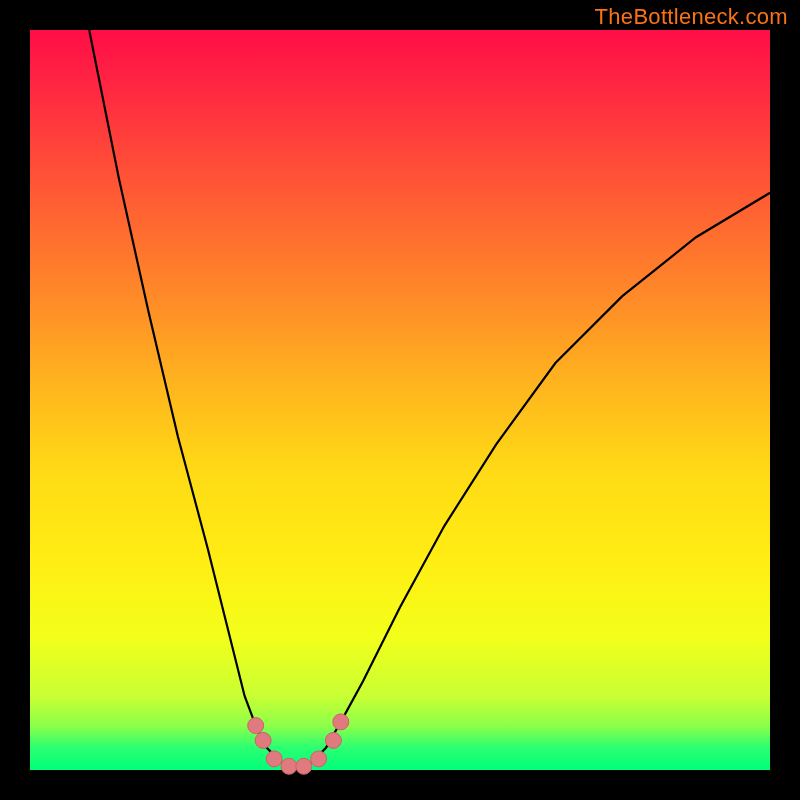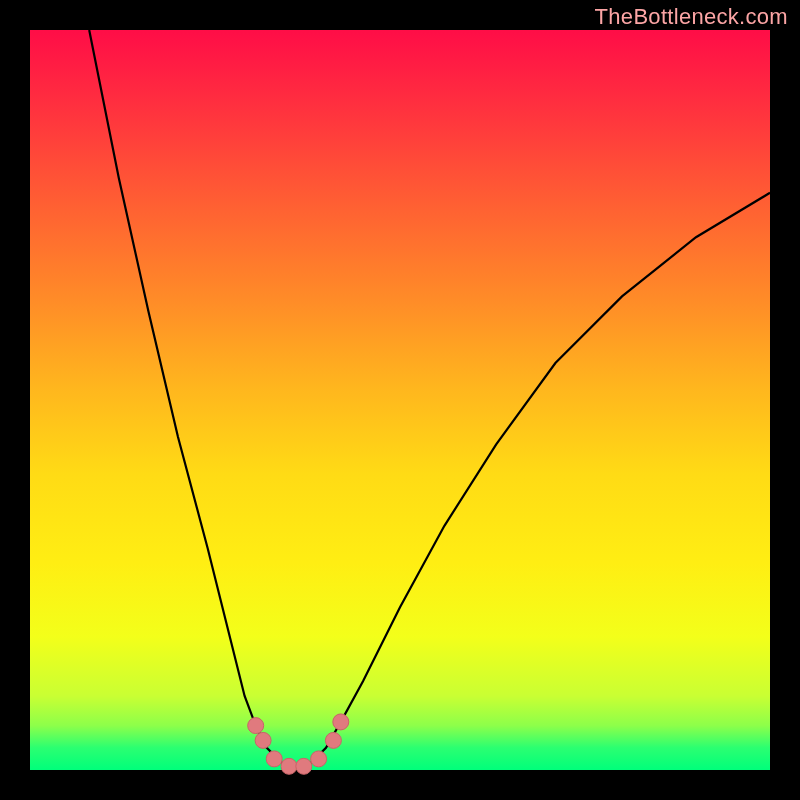--- a/index.html
+++ b/index.html
@@ -14,21 +14,21 @@
   .frame {
     position: relative;
     width: 800px;
     height: 800px;
     background: #000;
   }
   .watermark {
     position: absolute;
     top: 4px;
     right: 12px;
-    color: #fca5a5;
+    color: #f97316;
     font-size: 22px;
     font-weight: 500;
     letter-spacing: 0.3px;
     user-select: none;
   }
   .plot-area {
     position: absolute;
     left: 30px;
     top: 30px;
     width: 740px;

